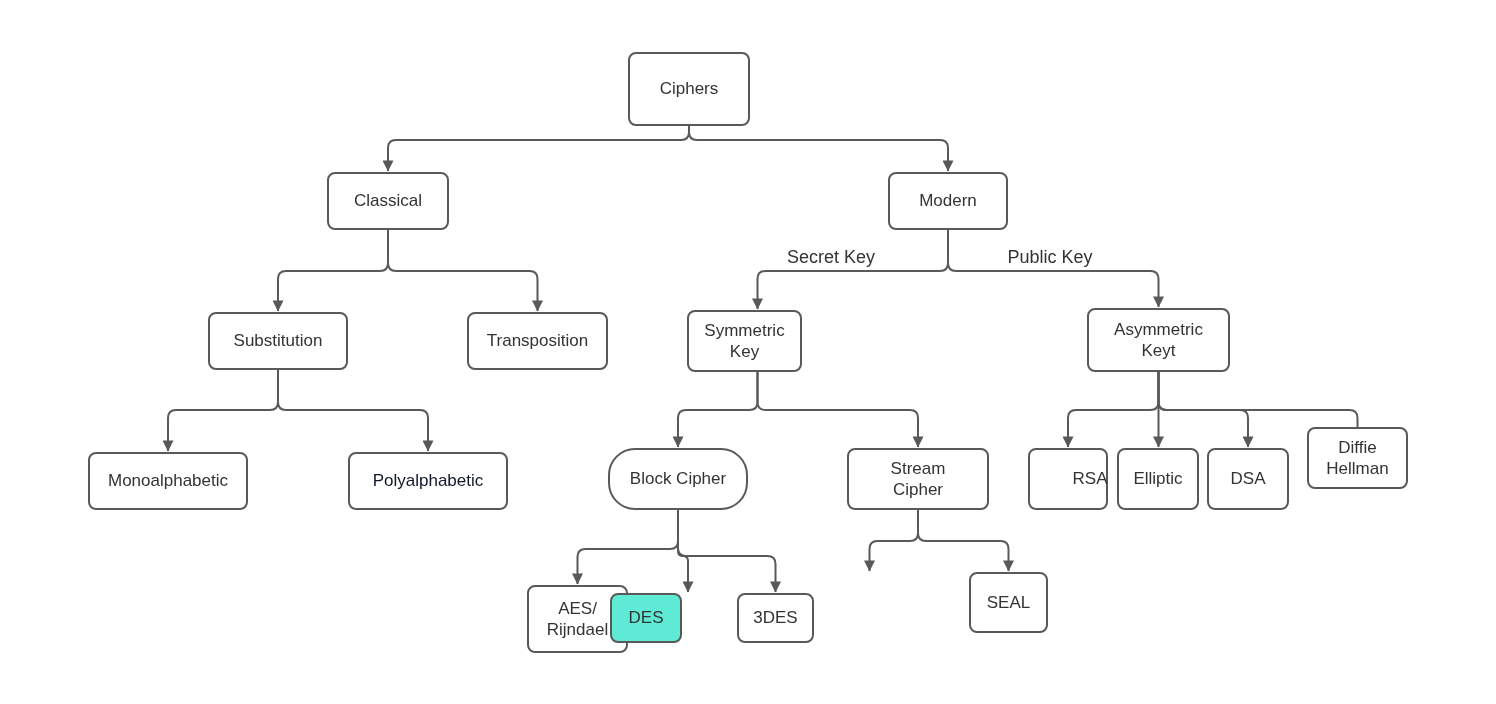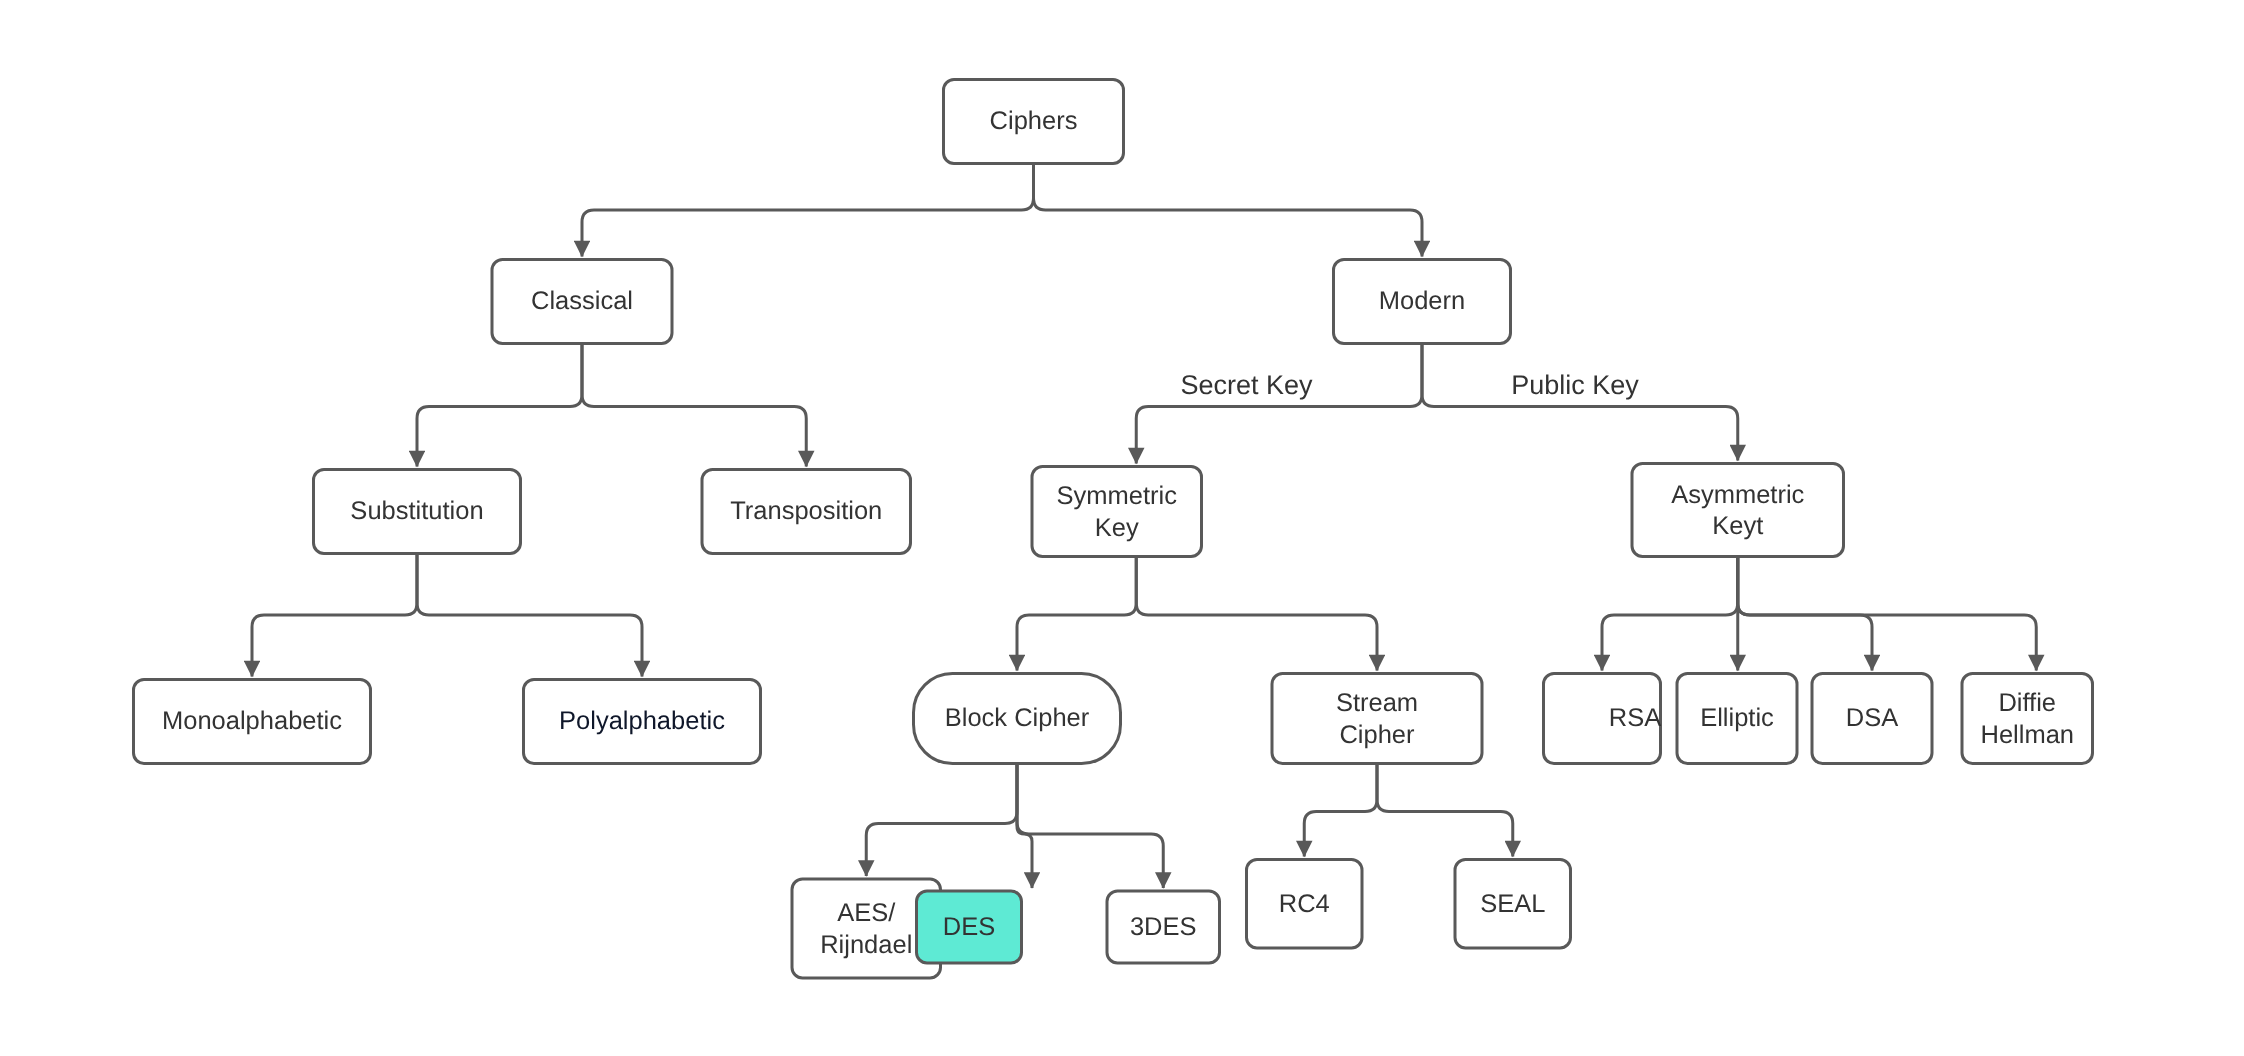--- a/index.html
+++ b/index.html
@@ -72,40 +72,39 @@
         <path d="M 1158.5 372 L 1158.5 447" fill="none" stroke="#595959" stroke-width="2" marker-end="url(#arrowhead)"></path>
         <path d="M 1158.5 372 L 1158.5 402 Q 1158.5 410 1166.5 410 L 1240 410 Q 1248 410 1248 418 L 1248 447" fill="none" stroke="#595959" stroke-width="2" marker-end="url(#arrowhead)"></path>
         <path d="M 1158.5 372 L 1158.5 402 Q 1158.5 410 1166.5 410 L 1349.5 410 Q 1357.5 410 1357.5 418 L 1357.5 447" fill="none" stroke="#595959" stroke-width="2" marker-end="url(#arrowhead)"></path>
         <path d="M 678 510 L 678 541 Q 678 549 670 549 L 585.5 549 Q 577.5 549 577.5 557 L 577.5 584" fill="none" stroke="#595959" stroke-width="2" marker-end="url(#arrowhead)"></path>
         <path d="M 678 510 L 678 551 Q 678 556 683 556 L 683 556 Q 688 556 688 561 L 688 592" fill="none" stroke="#595959" stroke-width="2" marker-end="url(#arrowhead)"></path>
         <path d="M 678 510 L 678 548 Q 678 556 686 556 L 767.5 556 Q 775.5 556 775.5 564 L 775.5 592" fill="none" stroke="#595959" stroke-width="2" marker-end="url(#arrowhead)"></path>
         <path d="M 918 510 L 918 533 Q 918 541 910 541 L 877.5 541 Q 869.5 541 869.5 549 L 869.5 571" fill="none" stroke="#595959" stroke-width="2" marker-end="url(#arrowhead)"></path>
         <path d="M 918 510 L 918 533 Q 918 541 926 541 L 1000.5 541 Q 1008.5 541 1008.5 549 L 1008.5 571" fill="none" stroke="#595959" stroke-width="2" marker-end="url(#arrowhead)"></path>
       </g>
   </svg>
-<div class="node" style="left: 628px; top: 52px; width: 122px; height: 58px; border-color: rgb(89, 89, 89); background: rgb(255, 255, 255); color: rgb(51, 51, 51);">Ciphers</div>
+<div class="node" style="left: 628px; top: 52px; width: 122px; height: 74px; border-color: rgb(89, 89, 89); background: rgb(255, 255, 255); color: rgb(51, 51, 51);">Ciphers</div>
     <div class="node" style="left: 327px; top: 172px; width: 122px; height: 58px; border-color: rgb(89, 89, 89); background: rgb(255, 255, 255); color: rgb(51, 51, 51);">Classical</div>
     <div class="node" style="left: 888px; top: 172px; width: 120px; height: 58px; border-color: rgb(89, 89, 89); background: rgb(255, 255, 255); color: rgb(51, 51, 51);">Modern</div>
     <div class="node" style="left: 208px; top: 312px; width: 140px; height: 58px; border-color: rgb(89, 89, 89); background: rgb(255, 255, 255); color: rgb(51, 51, 51); text-align: center;">Substitution</div>
     <div class="node" style="left: 467px; top: 312px; width: 141px; height: 58px; border-color: rgb(89, 89, 89); background: rgb(255, 255, 255); color: rgb(51, 51, 51);">Transposition</div>
     <div class="node" style="left: 88px; top: 452px; width: 160px; height: 58px; border-color: rgb(89, 89, 89); background: rgb(255, 255, 255); color: rgb(51, 51, 51);">Monoalphabetic</div>
     <div class="node" style="left: 348px; top: 452px; width: 160px; height: 58px; border-color: rgb(89, 89, 89); background: rgb(255, 255, 255); color: #0f172a;">Polyalphabetic</div>
     <div class="node" style="left: 687px; top: 310px; width: 115px; height: 62px; border-color: rgb(89, 89, 89); background: rgb(255, 255, 255); color: rgb(51, 51, 51);">Symmetric
 Key</div>
     <div class="node" style="left: 1087px; top: 308px; width: 143px; height: 64px; border-color: rgb(89, 89, 89); background: rgb(255, 255, 255); color: rgb(51, 51, 51);">Asymmetric
 Keyt</div>
     <div class="node" style="left: 608px; top: 448px; width: 140px; height: 62px; border-color: rgb(89, 89, 89); background: rgb(255, 255, 255); color: rgb(51, 51, 51); border-radius: 27px;">Block Cipher</div>
     <div class="node" style="left: 847px; top: 448px; width: 142px; height: 62px; border-color: rgb(89, 89, 89); background: rgb(255, 255, 255); color: rgb(51, 51, 51);">Stream
 Cipher</div>
     <div class="node" style="left: 1028px; top: 448px; width: 80px; height: 62px; border-color: rgb(89, 89, 89); background: rgb(255, 255, 255); color: rgb(51, 51, 51); padding-left: 48px;">RSA</div>
     <div class="node" style="left: 1117px; top: 448px; width: 82px; height: 62px; border-color: rgb(89, 89, 89); background: rgb(255, 255, 255); color: rgb(51, 51, 51);">Elliptic</div>
     <div class="node" style="left: 1207px; top: 448px; width: 82px; height: 62px; border-color: rgb(89, 89, 89); background: rgb(255, 255, 255); color: rgb(51, 51, 51);">DSA</div>
-    <div class="node" style="left: 1307px; top: 448px; width: 89px; height: 62px; border-color: rgb(89, 89, 89); background: rgb(255, 255, 255); color: rgb(51, 51, 51);">Diffie
+    <div class="node" style="left: 1307px; top: 427px; width: 101px; height: 62px; border-color: rgb(89, 89, 89); background: rgb(255, 255, 255); color: rgb(51, 51, 51);">Diffie
 Hellman</div>
     <div class="node" style="left: 527px; top: 585px; width: 101px; height: 68px; border-color: rgb(89, 89, 89); background: rgb(255, 255, 255); color: rgb(51, 51, 51);">AES/
 Rijndael</div>
     <div class="node" style="left: 610px; top: 593px; width: 72px; height: 50px; border-color: rgb(89, 89, 89); background: #5eead4; color: rgb(51, 51, 51);">DES</div>
     <div class="node" style="left: 737px; top: 593px; width: 77px; height: 50px; border-color: rgb(89, 89, 89); background: rgb(255, 255, 255); color: rgb(51, 51, 51);">3DES</div>
-    <div class="node" style="left: 830px; top: 572px; width: 79px; height: 61px; border-color: rgb(89, 89, 89); background: rgb(255, 255, 255); color: rgb(51, 51, 51);">RC4</div>
     <div class="node" style="left: 969px; top: 572px; width: 79px; height: 61px; border-color: rgb(89, 89, 89); background: rgb(255, 255, 255); color: rgb(51, 51, 51);">SEAL</div>
     <div class="edge-label" style="left: 831px; top: 257px; color: rgb(51, 51, 51);">Secret Key</div>
     <div class="edge-label" style="left: 1050px; top: 257px; color: rgb(51, 51, 51);">Public Key</div>
   </div>
 
 </body></html>

